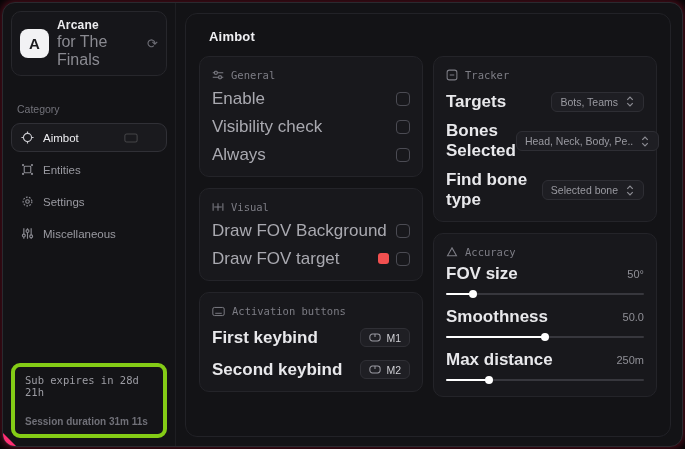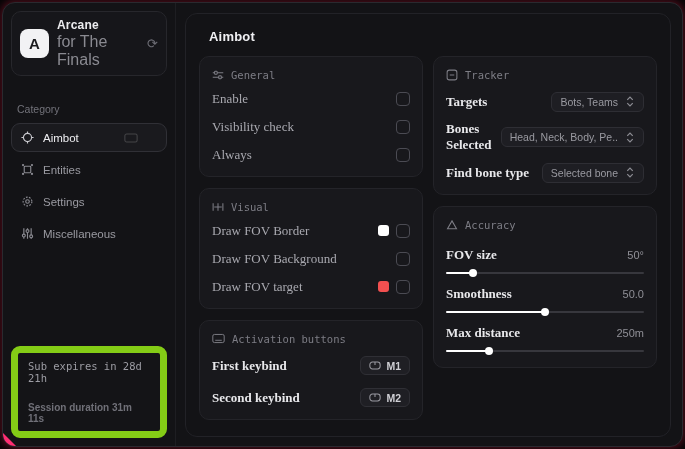--- a/index.html
+++ b/index.html
@@ -29,50 +29,50 @@
   .sync { color: #6d6d75; font-size: 13px; cursor: pointer; line-height: 1; }
 
   .category { color: #72727a; font-size: 10.5px; margin: 27px 0 8px 6px; }
 
   .nav-item { display: flex; align-items: center; gap: 9px; color: #9a9aa1; font-size: 11.5px; padding: 7px 9px; border-radius: 9px; border: 1px solid transparent; margin-bottom: 3px; cursor: pointer; position: relative; }
   .nav-item.active { color: #ededf0; background: #1a1a1e; border-color: #303036; }
   .nav-item svg { flex: none; }
   .hint-icon { position: absolute; right: 28px; opacity: .18; }
 
   .side-spacer { flex: 1; }
-  .sub-card { border: 7px solid #84cc16; border-radius: 9px; padding: 7px 10px; background: #141417; }
+  .sub-card { border: 4px solid #84cc16; border-radius: 9px; padding: 7px 10px; background: #141417; }
   .sub-line1 { font-family: "DejaVu Sans Mono", monospace; font-size: 10.5px; color: #9d9da4; }
   .sub-line2 { font-size: 10px; color: #707078; font-weight: bold; margin-top: 18px; }
 
   
   .main { flex: 1; margin: 10px 11px 9px 9px; border: 1px solid #222227; border-radius: 12px; padding: 11px 13px 12px; background: #131316; overflow: hidden; }
   .main-title { color: #f0f0f3; font-size: 13px; font-weight: bold; margin: 4px 0 12px 10px; letter-spacing: .2px; }
   .columns { display: flex; gap: 10px; align-items: flex-start; }
   .col { flex: 1; display: flex; flex-direction: column; gap: 11px; min-width: 0; }
 
   .card { background: #18181c; border: 1px solid #242429; border-radius: 10px; padding: 9px 12px 11px; }
-  .card-title { display: flex; gap: 7px; color: #7d7d85; font-family: "DejaVu Sans Mono", monospace; font-size: 10.5px; margin: 3px 0 4px; }
+  .card-title { display: flex; align-items: center; gap: 7px; color: #7d7d85; font-family: "DejaVu Sans Mono", monospace; font-size: 10.5px; margin: 3px 0 4px; }
   .card-title svg { flex: none; }
 
   .row { display: flex; align-items: center; justify-content: space-between; min-height: 21px; margin-top: 7px; }
-  .row-label { color: #a9a9b0; font-size: 13px; font-family: Liberation Serif, serif; }
+  .row-label { color: #a9a9b0; font-size: 17px; }
   .row-label.bright { color: #e8e8eb; font-weight: bold; }
   .row-right { display: flex; align-items: center; gap: 7px; }
 
   .checkbox { width: 14px; height: 14px; border: 1.5px solid #4b4b53; border-radius: 4px; background: transparent; cursor: pointer; flex: none; }
   .swatch { width: 11px; height: 11px; border-radius: 3px; flex: none; cursor: pointer; }
 
-  .keypill { display: flex; align-items: center; gap: 5px; background: #1f1f24; border: 1px solid #2f2f35; border-radius: 6px; padding: 2.5px 8px; color: #cfcfd4; font-size: 10.5px; font-weight: bold; cursor: pointer; }
+  .keypill { display: flex; align-items: center; gap: 5px; background: #1f1f24; border: 1px solid #2f2f35; border-radius: 6px; padding: 2.5px 8px; color: #cfcfd4; font-size: 10.5px; font-weight: normal; cursor: pointer; }
   .keypill svg { color: #9a9aa1; }
 
   .dropdown { display: flex; align-items: center; gap: 7px; background: #1e1e23; border: 1px solid #2e2e34; border-radius: 6px; padding: 3px 8px; color: #9a9aa1; font-size: 10.5px; cursor: pointer; max-width: 152px; }
   .dropdown .dd-text { white-space: nowrap; overflow: hidden; text-overflow: ellipsis; }
   .dropdown svg { flex: none; color: #8a8a91; }
 
-  .slider-row { margin-top: 16px; }
+  .slider-row { margin-top: 6px; }
   .slider-head { display: flex; justify-content: space-between; align-items: center; }
   .slider-value { color: #8f8f96; font-size: 11px; }
   .slider-track { position: relative; height: 2px; background: #37373d; border-radius: 2px; margin: 9px 0 4px; cursor: pointer; }
   .slider-fill { position: absolute; left: 0; top: 0; height: 100%; background: #ffffff; border-radius: 2px; }
   .slider-thumb { position: absolute; top: 50%; transform: translate(-50%, -50%); width: 8px; height: 8px; background: #ffffff; border-radius: 50%; }
 </style>
 </head>
 <body>
 
 <div class="window">
@@ -174,27 +174,20 @@
           <div class="card-title">
             <svg width="12" height="12" viewBox="0 0 16 16" fill="none" stroke="#7d7d85" stroke-width="1.4">
                 <line x1="8" y1="3" x2="8" y2="13"></line>
                 <line x1="3" y1="8" x2="13" y2="8"></line>
                 <line x1="1.5" y1="3" x2="1.5" y2="13"></line>
                 <line x1="14.5" y1="3" x2="14.5" y2="13"></line>
               </svg>
             <span>Visual</span>
           </div>
           <div class="row">
-            <span class="row-label">Draw FOV Border</span>
-            <span class="row-right">
-              <span class="swatch" style="background-color: rgb(255, 255, 255);"></span>
-              <span class="checkbox"></span>
-            </span>
-          </div>
-          <div class="row">
             <span class="row-label">Draw FOV Background</span>
             <span class="checkbox"></span>
           </div>
           <div class="row">
             <span class="row-label">Draw FOV target</span>
             <span class="row-right">
               <span class="swatch" style="background-color: rgb(242, 80, 80);"></span>
               <span class="checkbox"></span>
             </span>
           </div>

